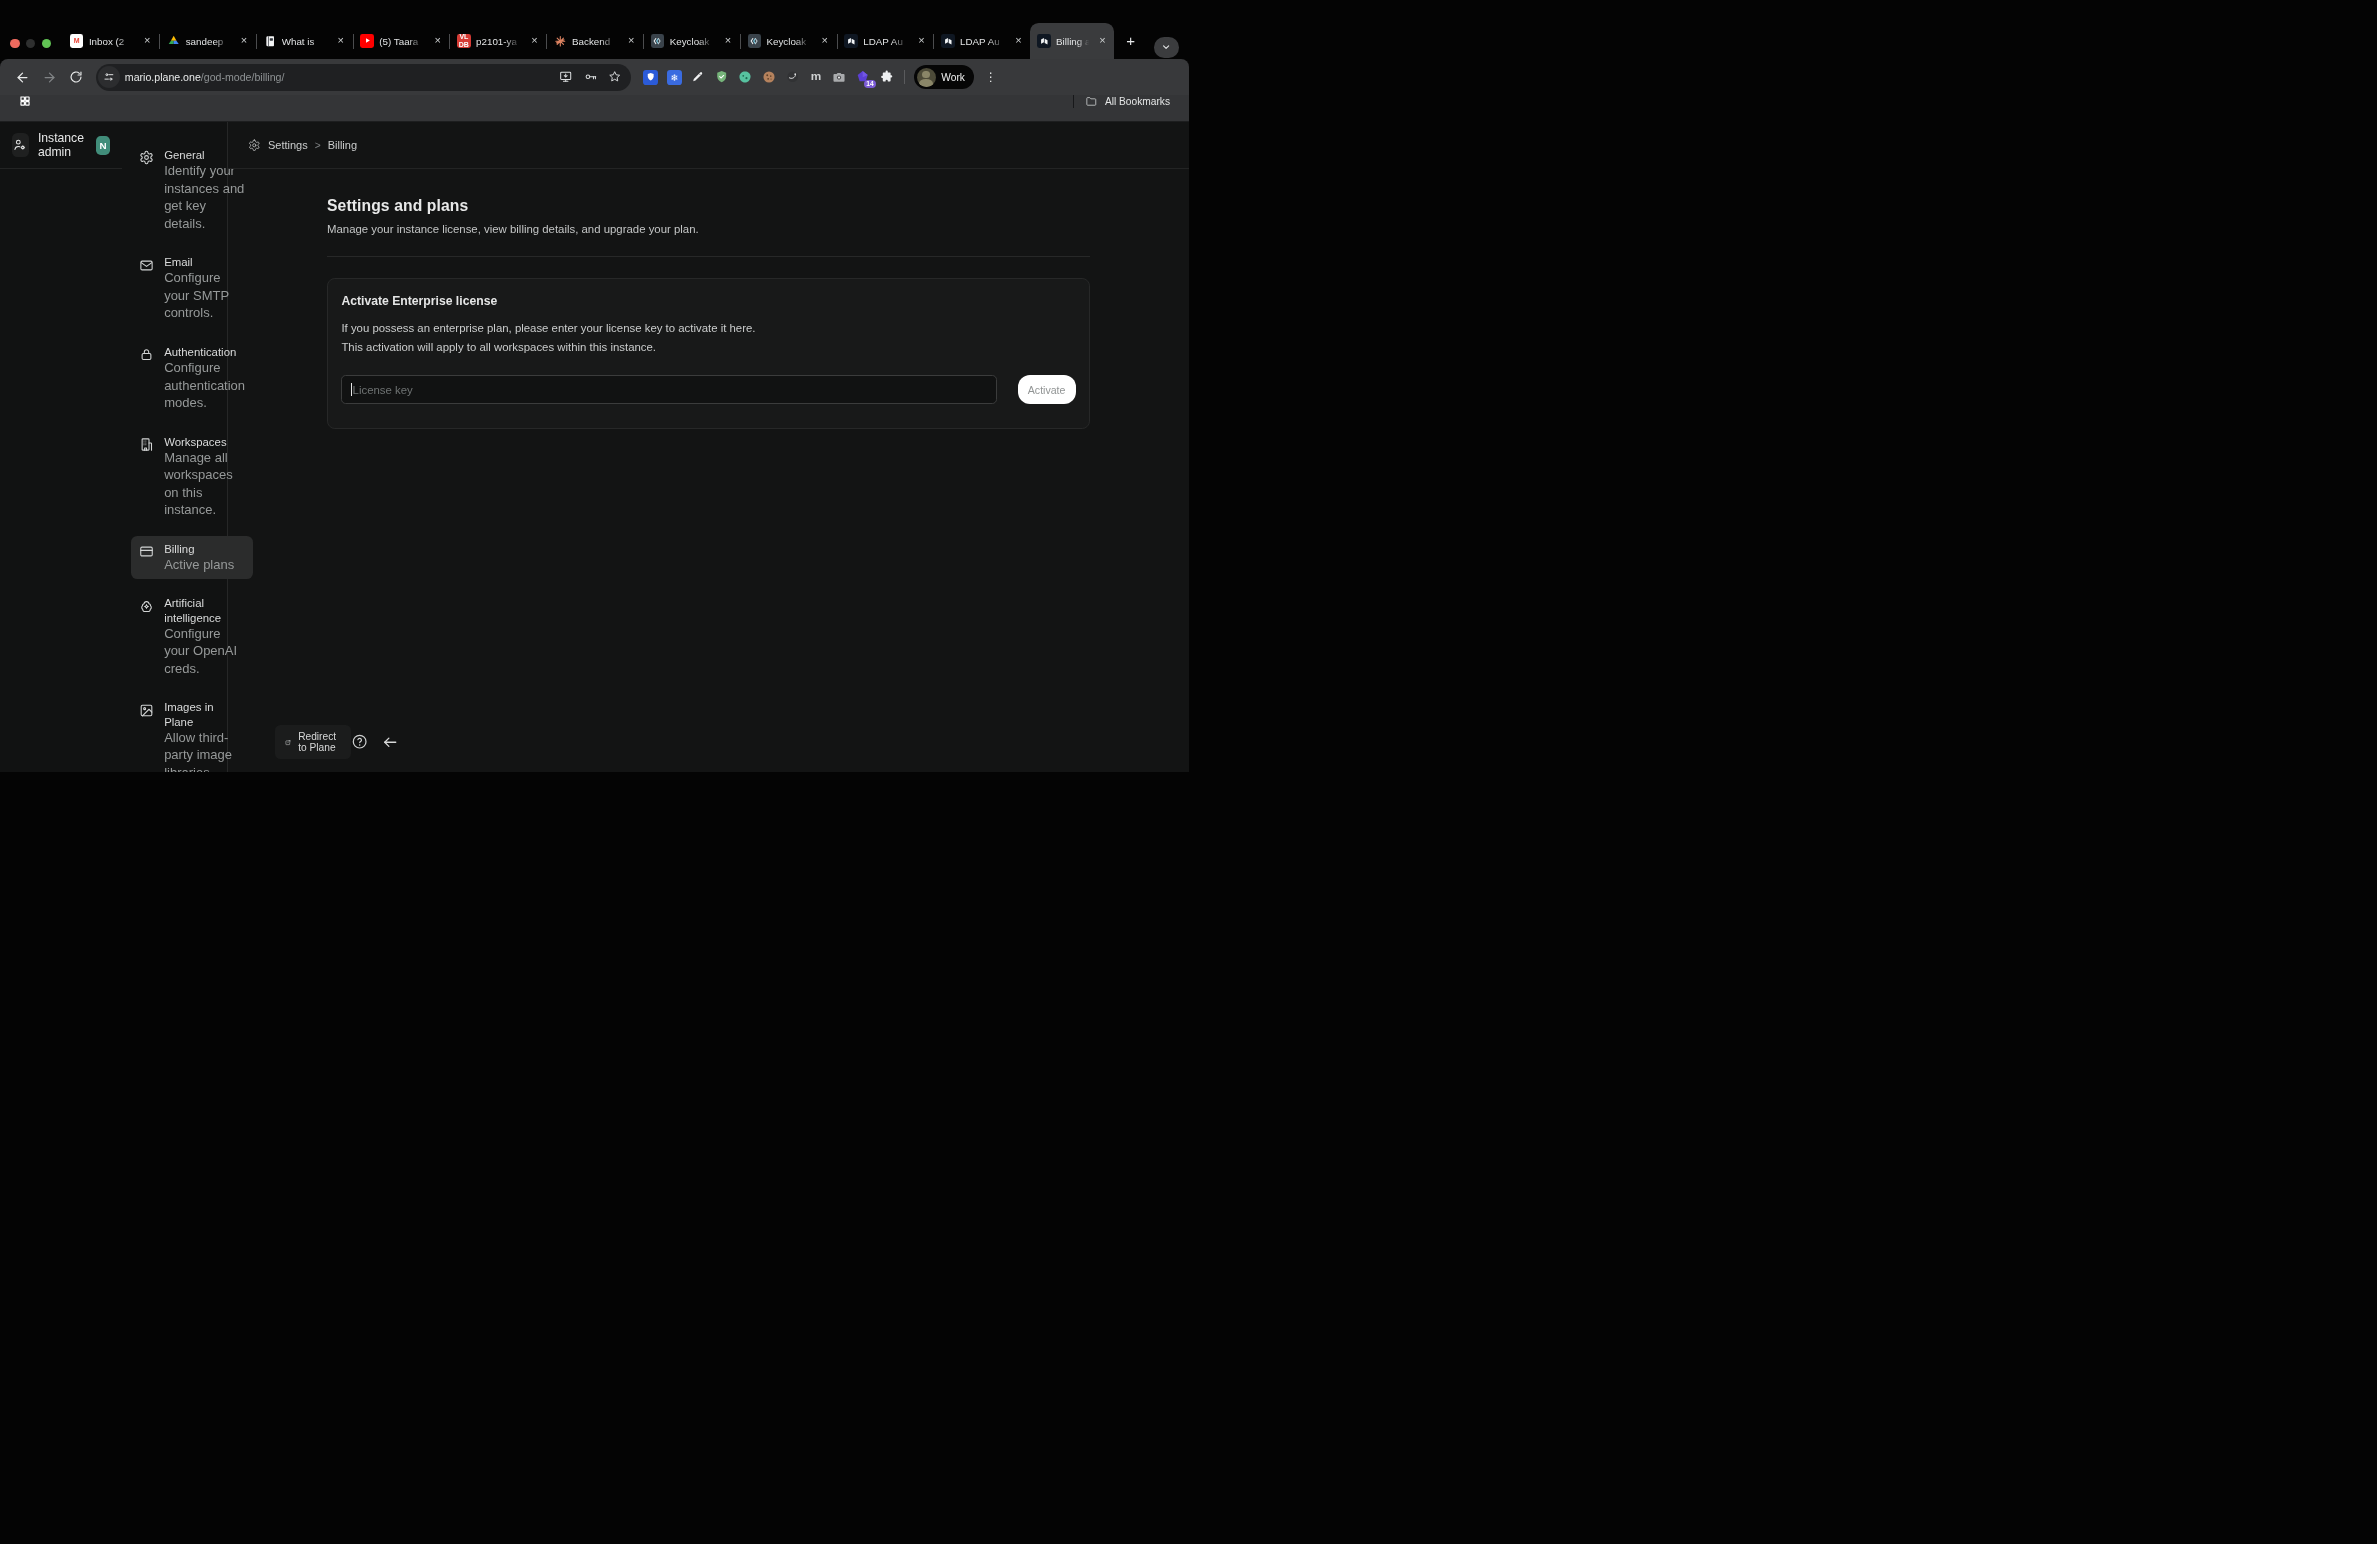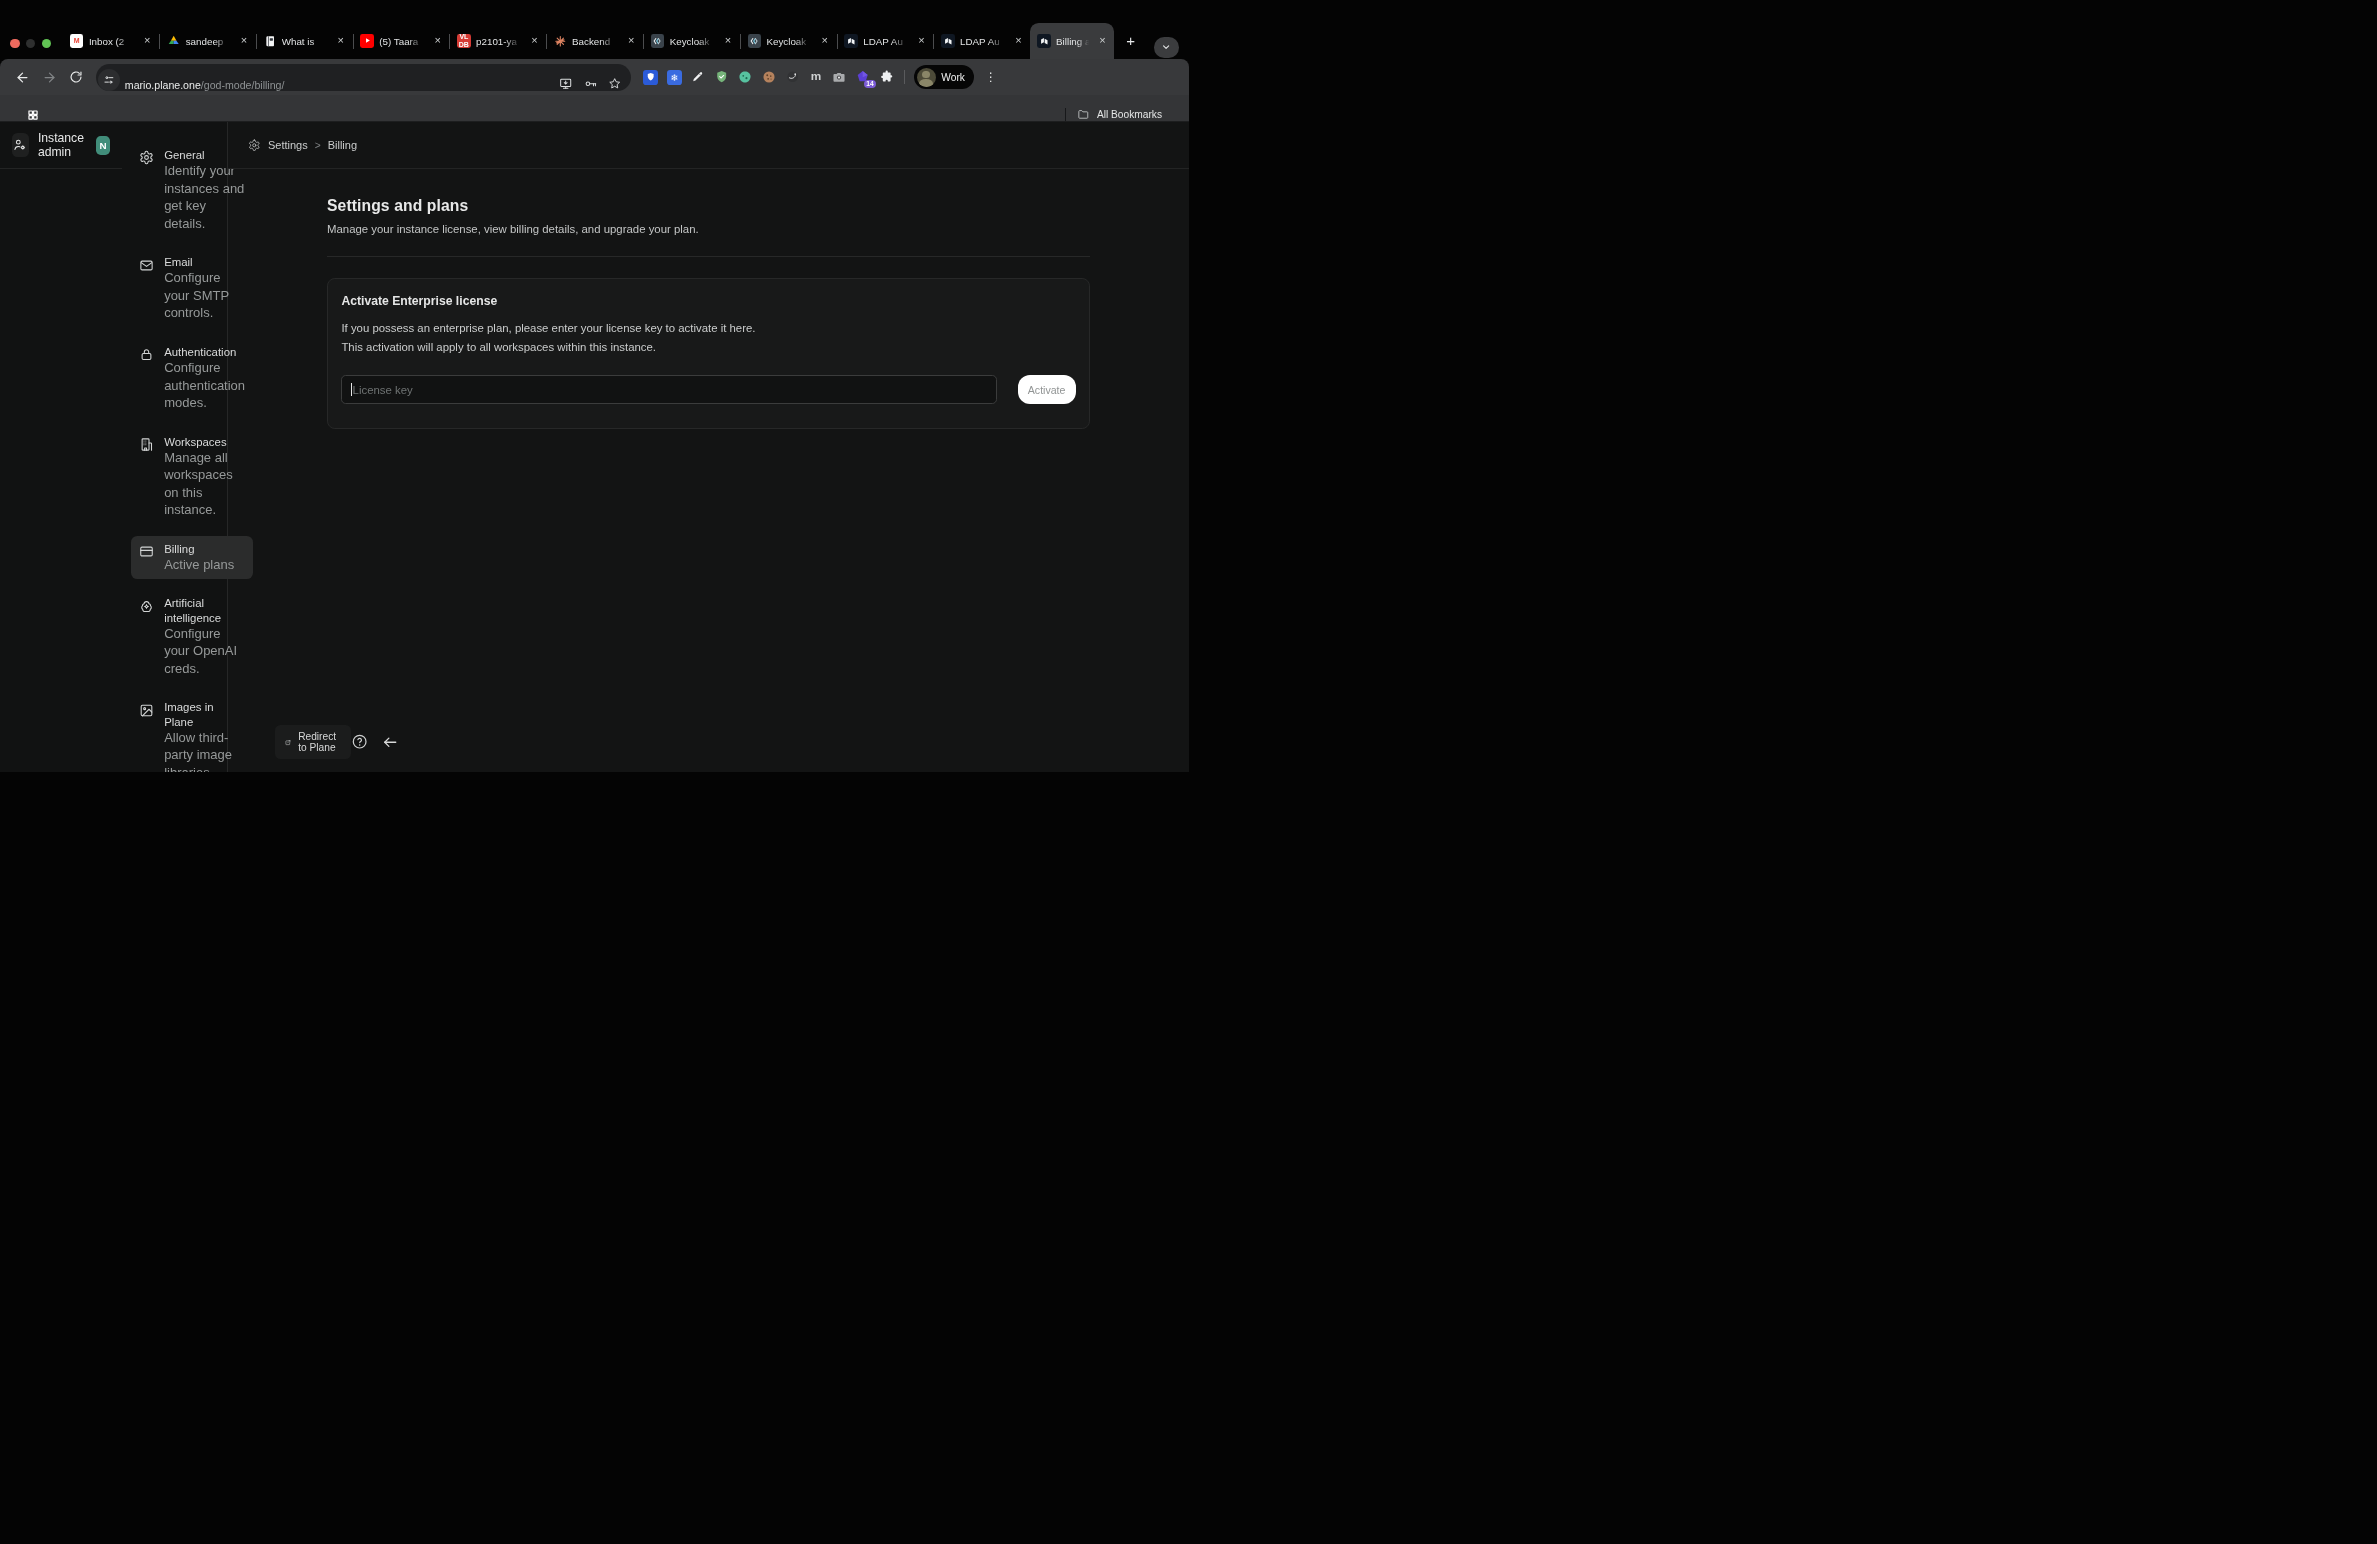--- a/index.html
+++ b/index.html
@@ -43,38 +43,38 @@
     -webkit-mask-image:linear-gradient(90deg,#000 62%,transparent 95%);mask-image:linear-gradient(90deg,#000 62%,transparent 95%)}
   .tab .t-close{color:#cdd0d1;font-size:11px;width:12.6px;height:12.6px;line-height:11.8px;text-align:center;border-radius:50%;flex:0 0 auto}
   .tab-sep{width:0.8px;height:15px;background:#4b4c4e;margin-bottom:10.2px;flex:0 0 auto}
   .newtab-btn{width:20.4px;height:20.4px;margin:0 0 7.9px 6.3px;color:#e7e9ea;font-size:15px;line-height:19px;text-align:center;border-radius:4.7px}
   .tab-search{position:absolute;right:10.2px;top:37px;width:25px;height:21px;border-radius:10.2px;background:#3b3c3e;display:flex;align-items:center;justify-content:center;color:#e3e5e6}
 
   
   .toolbar{height:36px;background:var(--toolbar);border-radius:7.9px 7.9px 0 0;display:flex;align-items:center;padding:0 7.9px 0 11px;gap:3.1px}
   .nav-ic{width:23.6px;height:23.6px;display:flex;align-items:center;justify-content:center;border-radius:50%;color:#e8eaea}
   .nav-ic.disabled{color:#818486}
-  .omnibox{height:27px;flex:0 0 535px;margin-left:4.7px;background:var(--pill);border-radius:13.4px;display:flex;align-items:flex-end;padding:0 9.4px 0 2.4px;gap:4.7px}
+  .omnibox{height:27px;flex:0 0 535px;margin-left:4.7px;background:var(--pill);border-radius:13.4px;display:flex;align-items:center;padding:0 9.4px 0 2.4px;gap:4.7px}
   .tune-circle{width:22px;height:22px;border-radius:50%;background:var(--pill-circle);display:flex;align-items:center;justify-content:center;color:#dfe1e2;flex:0 0 auto}
   .url{font-size:10.6px;white-space:nowrap;overflow:hidden;flex:1}
   .url .host{color:#e9ebeb}.url .path{color:#8e9294}
   .omni-actions{display:flex;align-items:center;gap:11px;color:#dcdee0;margin-left:auto}
   .ext-row{display:flex;align-items:center;gap:8.6px;margin-left:9.4px}
   .ext{width:15px;height:15px;position:relative;display:flex;align-items:center;justify-content:center}
   .ext .badge{position:absolute;right:-5.5px;bottom:-3.9px;background:#7c5cd6;color:#fff;font-size:6.7px;font-weight:700;border-radius:3.9px;padding:0.8px 2.4px;line-height:1}
   .tb-divider{width:0.8px;height:14px;background:#5a5b5d;margin:0 6.3px}
   .profile-chip{display:flex;align-items:center;gap:5.5px;background:#060606;border-radius:12.6px;padding:2.4px 9.4px 2.4px 3.1px}
   .profile-chip .av{width:19px;height:19px;border-radius:50%;background:#4c4a38;position:relative;overflow:hidden}
   .profile-chip .av:before{content:"";position:absolute;left:5.5px;top:3.1px;width:7.9px;height:7.9px;border-radius:50%;background:#8a8668}
   .profile-chip .av:after{content:"";position:absolute;left:2.4px;top:11px;width:14px;height:9.4px;border-radius:50%;background:#8a8668}
   .profile-chip .p-label{color:#f0f1f1;font-size:10.2px}
   .kebab{color:#e6e8e8;font-size:11.8px;letter-spacing:0;margin-left:4.7px;width:17.3px;text-align:center}
 
   
-  .bookmarksbar{height:27px;background:var(--bookmarks);display:flex;align-items:flex-end;padding:0 27px;border-bottom:0.8px solid #1d1e1f}
+  .bookmarksbar{height:27px;background:var(--bookmarks);display:flex;align-items:flex-start;padding:0 19px;border-bottom:0.8px solid #1d1e1f}
   .grid-ic{color:#fff}
   .bm-right{margin-left:auto;display:flex;align-items:center;gap:7px;color:#e4e6e6;font-size:10.2px}
   .bm-divider{width:0.8px;height:12.6px;background:#17181a;margin-right:4.7px}
 
   
   .app{display:flex;height:650px;background:var(--page-bg)}
   .sidebar{width:228px;flex:0 0 228px;background:var(--sidebar-bg);border-right:0.8px solid var(--hairline);display:flex;flex-direction:row}
   .sb-header{height:47px;flex:0 0 47px;display:flex;align-items:center;padding:0 11.8px;border-bottom:0.8px solid #232424}
   .sb-logo{width:23.6px;height:23.6px;border-radius:5.5px;background:#1f2020;display:flex;align-items:center;justify-content:center;color:#e6e7e7}
   .sb-title{margin-left:9.4px;color:#e7e8e8;font-size:12.2px;font-weight:500}

